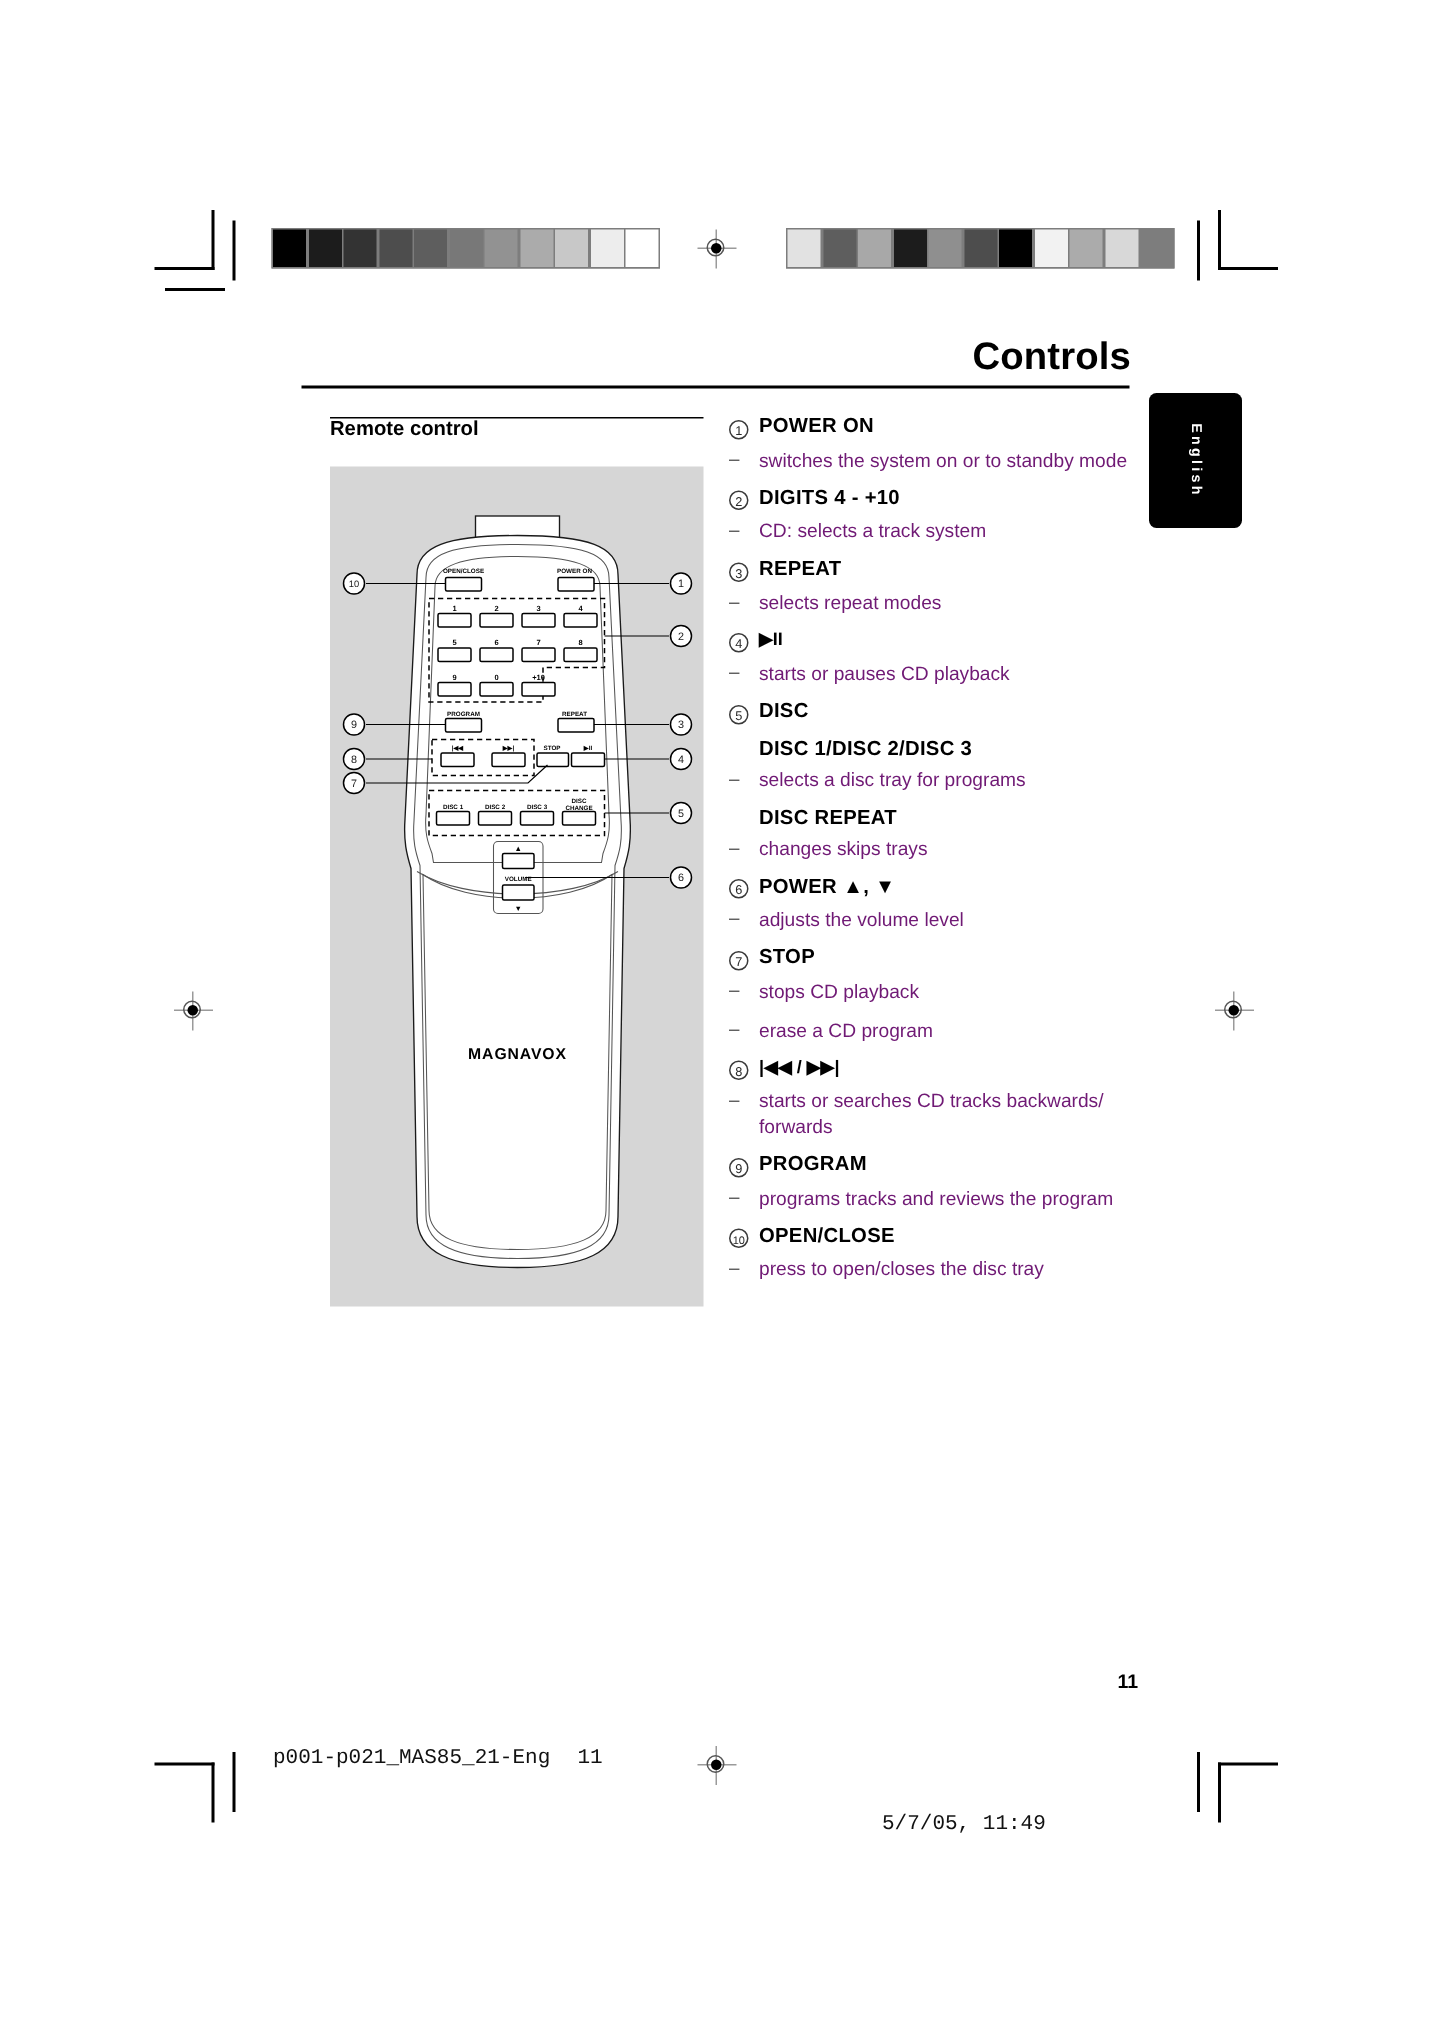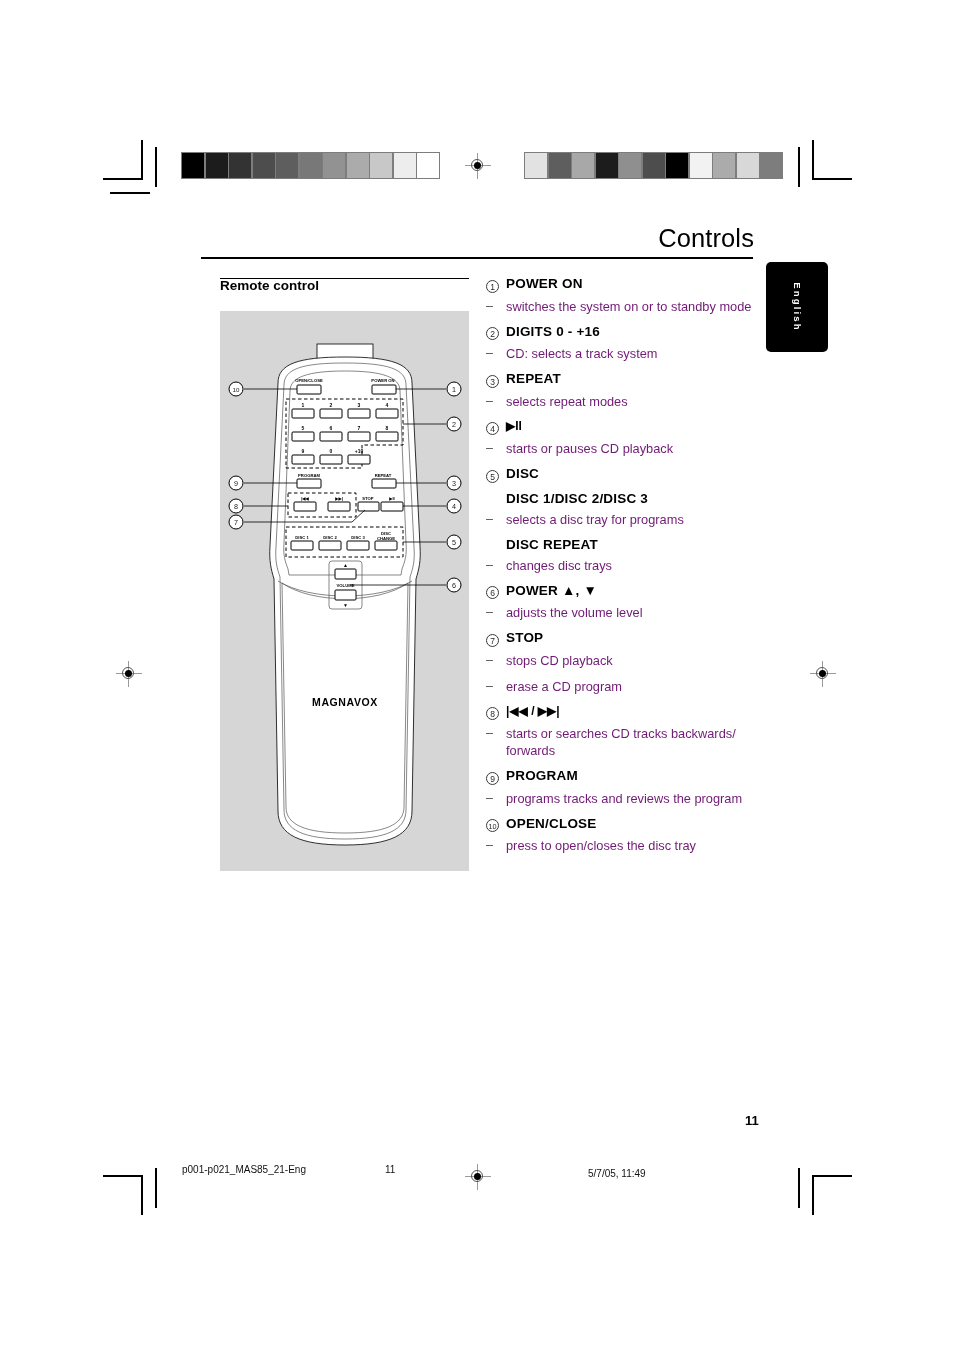--- a/index.html
+++ b/index.html
@@ -65,21 +65,21 @@
     margin-right: 1.5px;
   }
   .colorbar .swatch:last-child { margin-right: 0; }
 
   
   .page-title {
     position: absolute;
     right: 200px;
     top: 224px;
     font-size: 25.5px;
-    font-weight: normal;
+    font-weight: bold;
     letter-spacing: 0.1px;
   }
   .title-rule {
     position: absolute;
     left: 201px;
     top: 257px;
     width: 552px;
     height: 1.6px;
     background: #000;
   }
@@ -203,23 +203,23 @@
   
   .page-number {
     position: absolute;
     left: 745px;
     top: 1113px;
     font-size: 13px;
     font-weight: bold;
   }
   .footer-text {
     position: absolute;
-    font-size: 10px;
+    font-size: 14px;
     color: #111;
-    font-family: Liberation Sans, sans-serif;
+    font-family: Liberation Mono, monospace;
   }
 </style>
 </head>
 <body>
 
 <div class="crop-mark" style="left:103px; top:178px; width:40px; height:1.6px;"></div>
 <div class="crop-mark" style="left:141px; top:140px; width:1.6px; height:40px;"></div>
 <div class="crop-mark" style="left:110px; top:192px; width:40px; height:1.6px;"></div>
 <div class="crop-mark" style="left:155px; top:147px; width:1.6px; height:40px;"></div>
 
@@ -486,21 +486,21 @@
     </div>
     <div class="bullet">
       <div class="dash">–</div>
       <div class="bullet-text">switches the system on or to standby mode</div>
     </div>
   </div>
 
   <div class="entry">
     <div class="entry-head">
       <div class="num-circle">2</div>
-      <div class="entry-label">DIGITS 0 - +16</div>
+      <div class="entry-label">DIGITS 4 - +10</div>
     </div>
     <div class="bullet">
       <div class="dash">–</div>
       <div class="bullet-text">CD: selects a track system</div>
     </div>
   </div>
 
   <div class="entry">
     <div class="entry-head">
       <div class="num-circle">3</div>
@@ -529,21 +529,21 @@
       <div class="entry-label">DISC</div>
     </div>
     <div class="entry-sublabel">DISC 1/DISC 2/DISC 3</div>
     <div class="bullet">
       <div class="dash">–</div>
       <div class="bullet-text">selects a disc tray for programs</div>
     </div>
     <div class="entry-sublabel">DISC REPEAT</div>
     <div class="bullet">
       <div class="dash">–</div>
-      <div class="bullet-text">changes disc trays</div>
+      <div class="bullet-text">changes skips trays</div>
     </div>
   </div>
 
   <div class="entry">
     <div class="entry-head">
       <div class="num-circle">6</div>
       <div class="entry-label">POWER ▲, ▼</div>
     </div>
     <div class="bullet">
       <div class="dash">–</div>
@@ -598,13 +598,13 @@
       <div class="bullet-text">press to open/closes the disc tray</div>
     </div>
   </div>
 
 </div>
 
 <div class="page-number">11</div>
 
 <div class="footer-text" style="left:182px; top:1164px;">p001-p021_MAS85_21-Eng</div>
 <div class="footer-text" style="left:385px; top:1164px;">11</div>
-<div class="footer-text" style="left:588px; top:1168px;">5/7/05, 11:49</div>
+<div class="footer-text" style="left:588px; top:1208px;">5/7/05, 11:49</div>
 
 </body></html>

